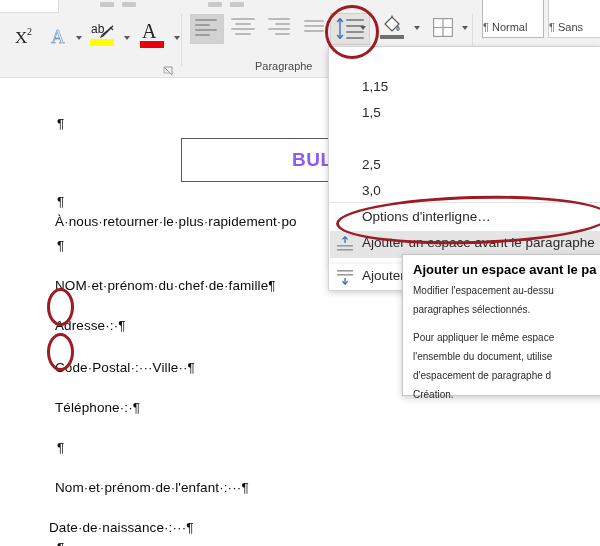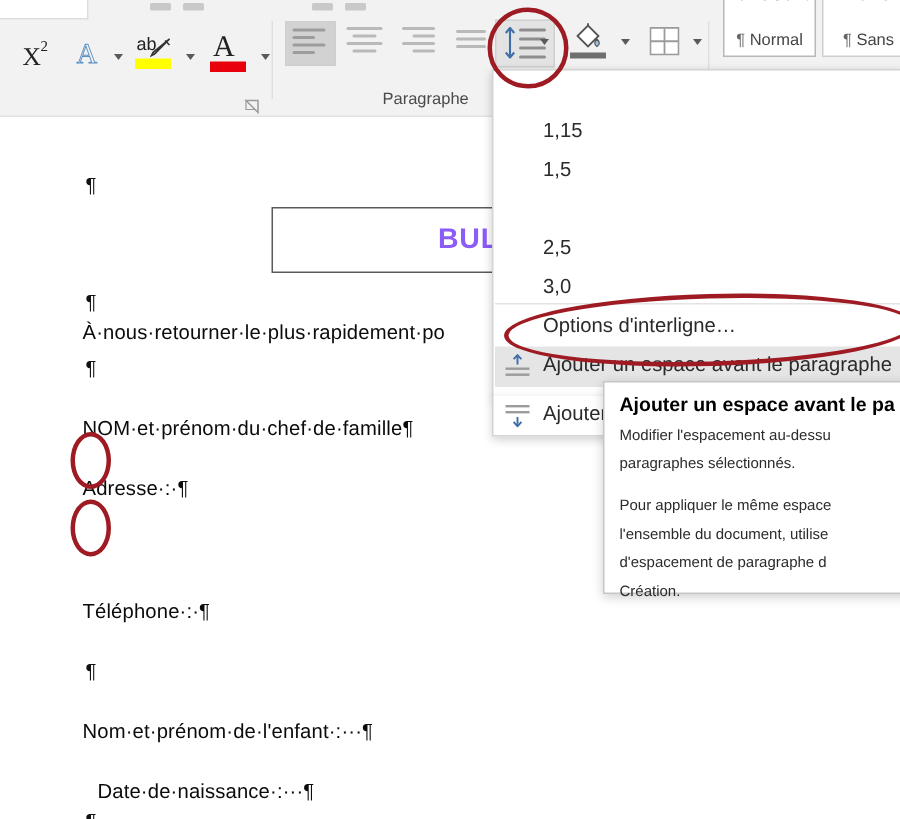--- a/index.html
+++ b/index.html
@@ -67,21 +67,21 @@
   #btn-borders{left:428px;top:13px;width:30px;height:30px;}
   #bd-grid{position:absolute;left:5px;top:5px;width:20px;height:19px;}
   #bd-caret{left:462px;top:26px;}
 
   #para-label{left:255px;top:60px;font-size:11px;color:#4a4a4a;}
   #sep-para{left:472px;top:14px;width:1px;height:52px;background:#dfdfdf;}
   .stylecard{position:absolute;top:-14px;width:60px;height:50px;background:#ffffff;border:1px solid #cfcfcf;}
   #style-normal{left:482px;border-color:#b8b8b8;}
   #style-sans{left:548px;}
   .style-preview{position:absolute;left:0;top:2px;width:100%;text-align:center;font-size:12px;font-weight:700;color:#3c3c3c;font-family:"Liberation Serif",serif;white-space:nowrap;overflow:hidden;}
-  .style-name{position:absolute;left:0;bottom:4px;width:100%;text-align:center;font-size:11px;color:#444;white-space:nowrap;overflow:hidden;}
+  .style-name{position:absolute;left:0;bottom:4px;width:100%;text-align:left;font-size:11px;color:#444;white-space:nowrap;overflow:hidden;}
   .pilcrow-mini{color:#666;}
 
   #ribbon-bottom-line{left:0;top:77px;width:600px;height:1px;background:#e2e2e2;}
 
   
   #ruler{left:0;top:80px;width:600px;height:22px;background:#ffffff;border-bottom:1px solid #e6e6e6;}
   #ruler-margin-left{left:0;top:84px;width:48px;height:13px;background:#d6d6d6;}
   .rtick{position:absolute;top:90px;font-size:9px;color:#3b3b3b;}
   .rdot{position:absolute;top:92px;width:2px;height:2px;background:#6a6a6a;border-radius:50%;}
   .rdash{position:absolute;top:89px;width:1px;height:6px;background:#6a6a6a;}
@@ -282,24 +282,25 @@
 
   <div class="abs" id="titlebox" style="left:181px;top:36px;">
     <div id="titletext">BULL</div>
   </div>
 
   <div class="abs dtext pil" style="left:57px;top:92px;">¶</div>
   <div class="abs dtext" style="left:55px;top:112px;">À·nous·retourner·le·plus·rapidement·po</div>
   <div class="abs dtext pil" style="left:57px;top:136px;">¶</div>
   <div class="abs dtext" style="left:55px;top:176px;">NOM·et·prénom·du·chef·de·famille¶</div>
   <div class="abs dtext" style="left:55px;top:216px;">Adresse·:·¶</div>
+  <div class="abs dtext" style="left:55px;top:258px;">Code·Postal·:···Ville··¶</div>
   <div class="abs dtext" style="left:55px;top:298px;">Téléphone·:·¶</div>
   <div class="abs dtext pil" style="left:57px;top:338px;">¶</div>
   <div class="abs dtext" style="left:55px;top:378px;">Nom·et·prénom·de·l'enfant·:···¶</div>
-  <div class="abs dtext" style="left:65px;top:418px;">Date·de·naissance·:···¶</div>
+  <div class="abs dtext" style="left:49px;top:418px;">Date·de·naissance·:···¶</div>
   <div class="abs dtext pil" style="left:57px;top:438px;">¶</div>
 </div>
 
 <div class="abs" id="menu">
   <div class="mitem" id="mi-1">
       <span class="mlbl">1,15</span>
     </div>
   <div class="mitem" id="mi-2">
       <span class="mlbl">1,5</span>
     </div>

